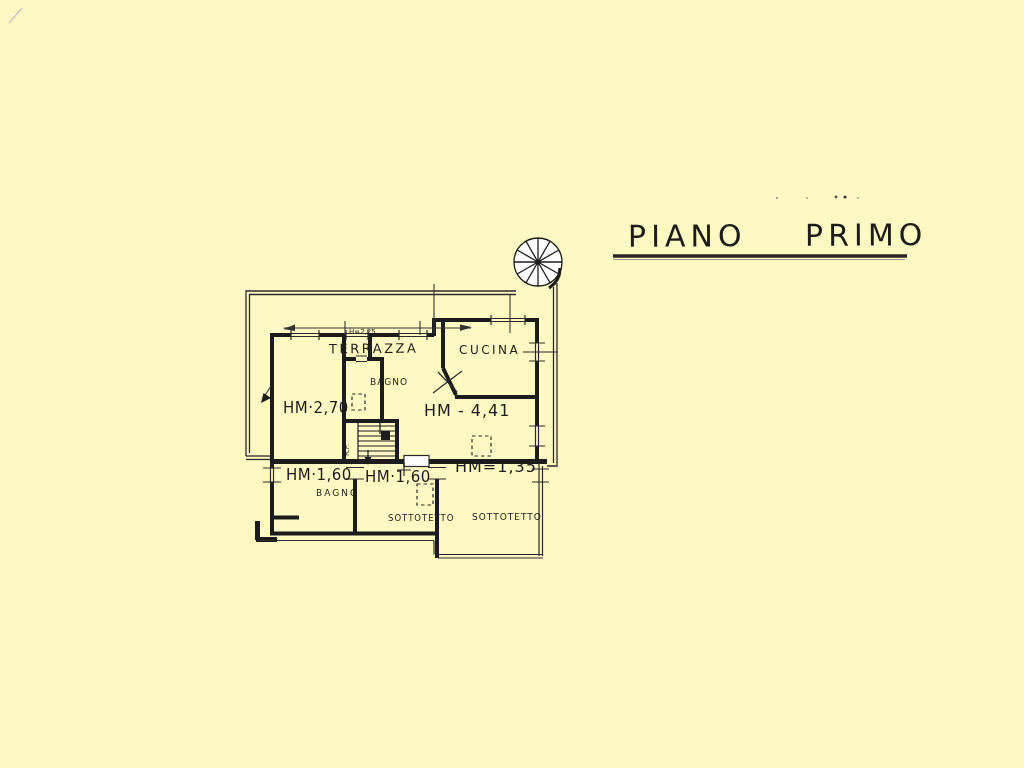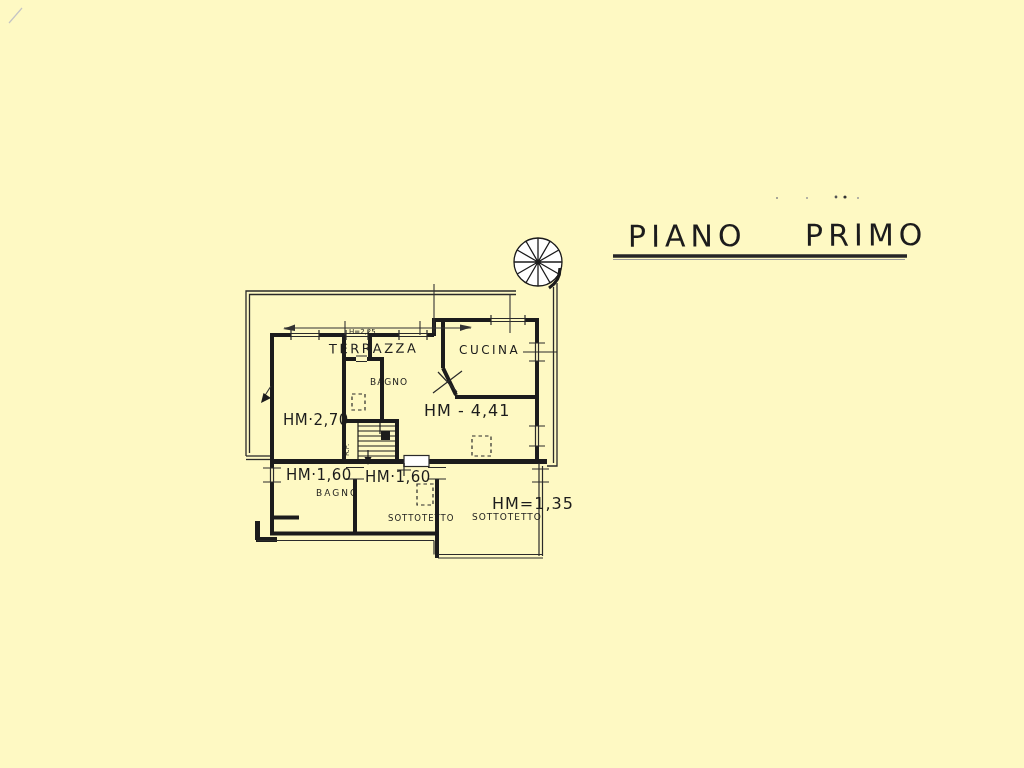--- a/index.html
+++ b/index.html
@@ -140,31 +140,31 @@
   <span class="lbl title" style="left:628px;top:221px;">PIANO PRIMO</span>
 
   <span class="lbl zone" style="left:329px;top:302px;transform:rotate(-0.5deg);margin-top:40px;">TERRAZZA</span>
 
   <span class="lbl micro" style="left:349px;top:329px;">H=2,25</span>
 
   <span class="lbl tiny" style="left:350px;top:378px;">BAGNO</span>
 
   <span class="lbl room-small" style="left:459px;top:344px;">CUCINA</span>
 
-  <span class="lbl room-med" style="left:283px;top:401px;margin-top:12px;">HM·2,70</span>
+  <span class="lbl room-med" style="left:283px;top:401px;">HM·2,70</span>
 
   <span class="lbl room-big" style="left:424px;top:403px;">HM - 4,41</span>
 
   <span class="lbl micro vert" style="left:344px;top:456px;">R.P.</span>
 
   <span class="lbl room-med" style="left:286px;top:468px;">HM·1,60</span>
 
   <span class="lbl tiny" style="left:296px;top:489px;letter-spacing:2px;">BAGNO</span>
 
   <span class="lbl room-med" style="left:365px;top:470px;">HM·1,60</span>
 
   <span class="lbl tiny" style="left:368px;top:514px;font-size:8.5px;">SOTTOTETTO</span>
 
-  <span class="lbl room-big" style="left:455px;top:496px;margin-left:37px;">HM=1,35</span>
+  <span class="lbl room-big" style="left:455px;top:459px;">HM=1,35</span>
 
   <span class="lbl tiny" style="left:452px;top:513px;">SOTTOTETTO</span>
 
 </div>
 
 </body></html>

